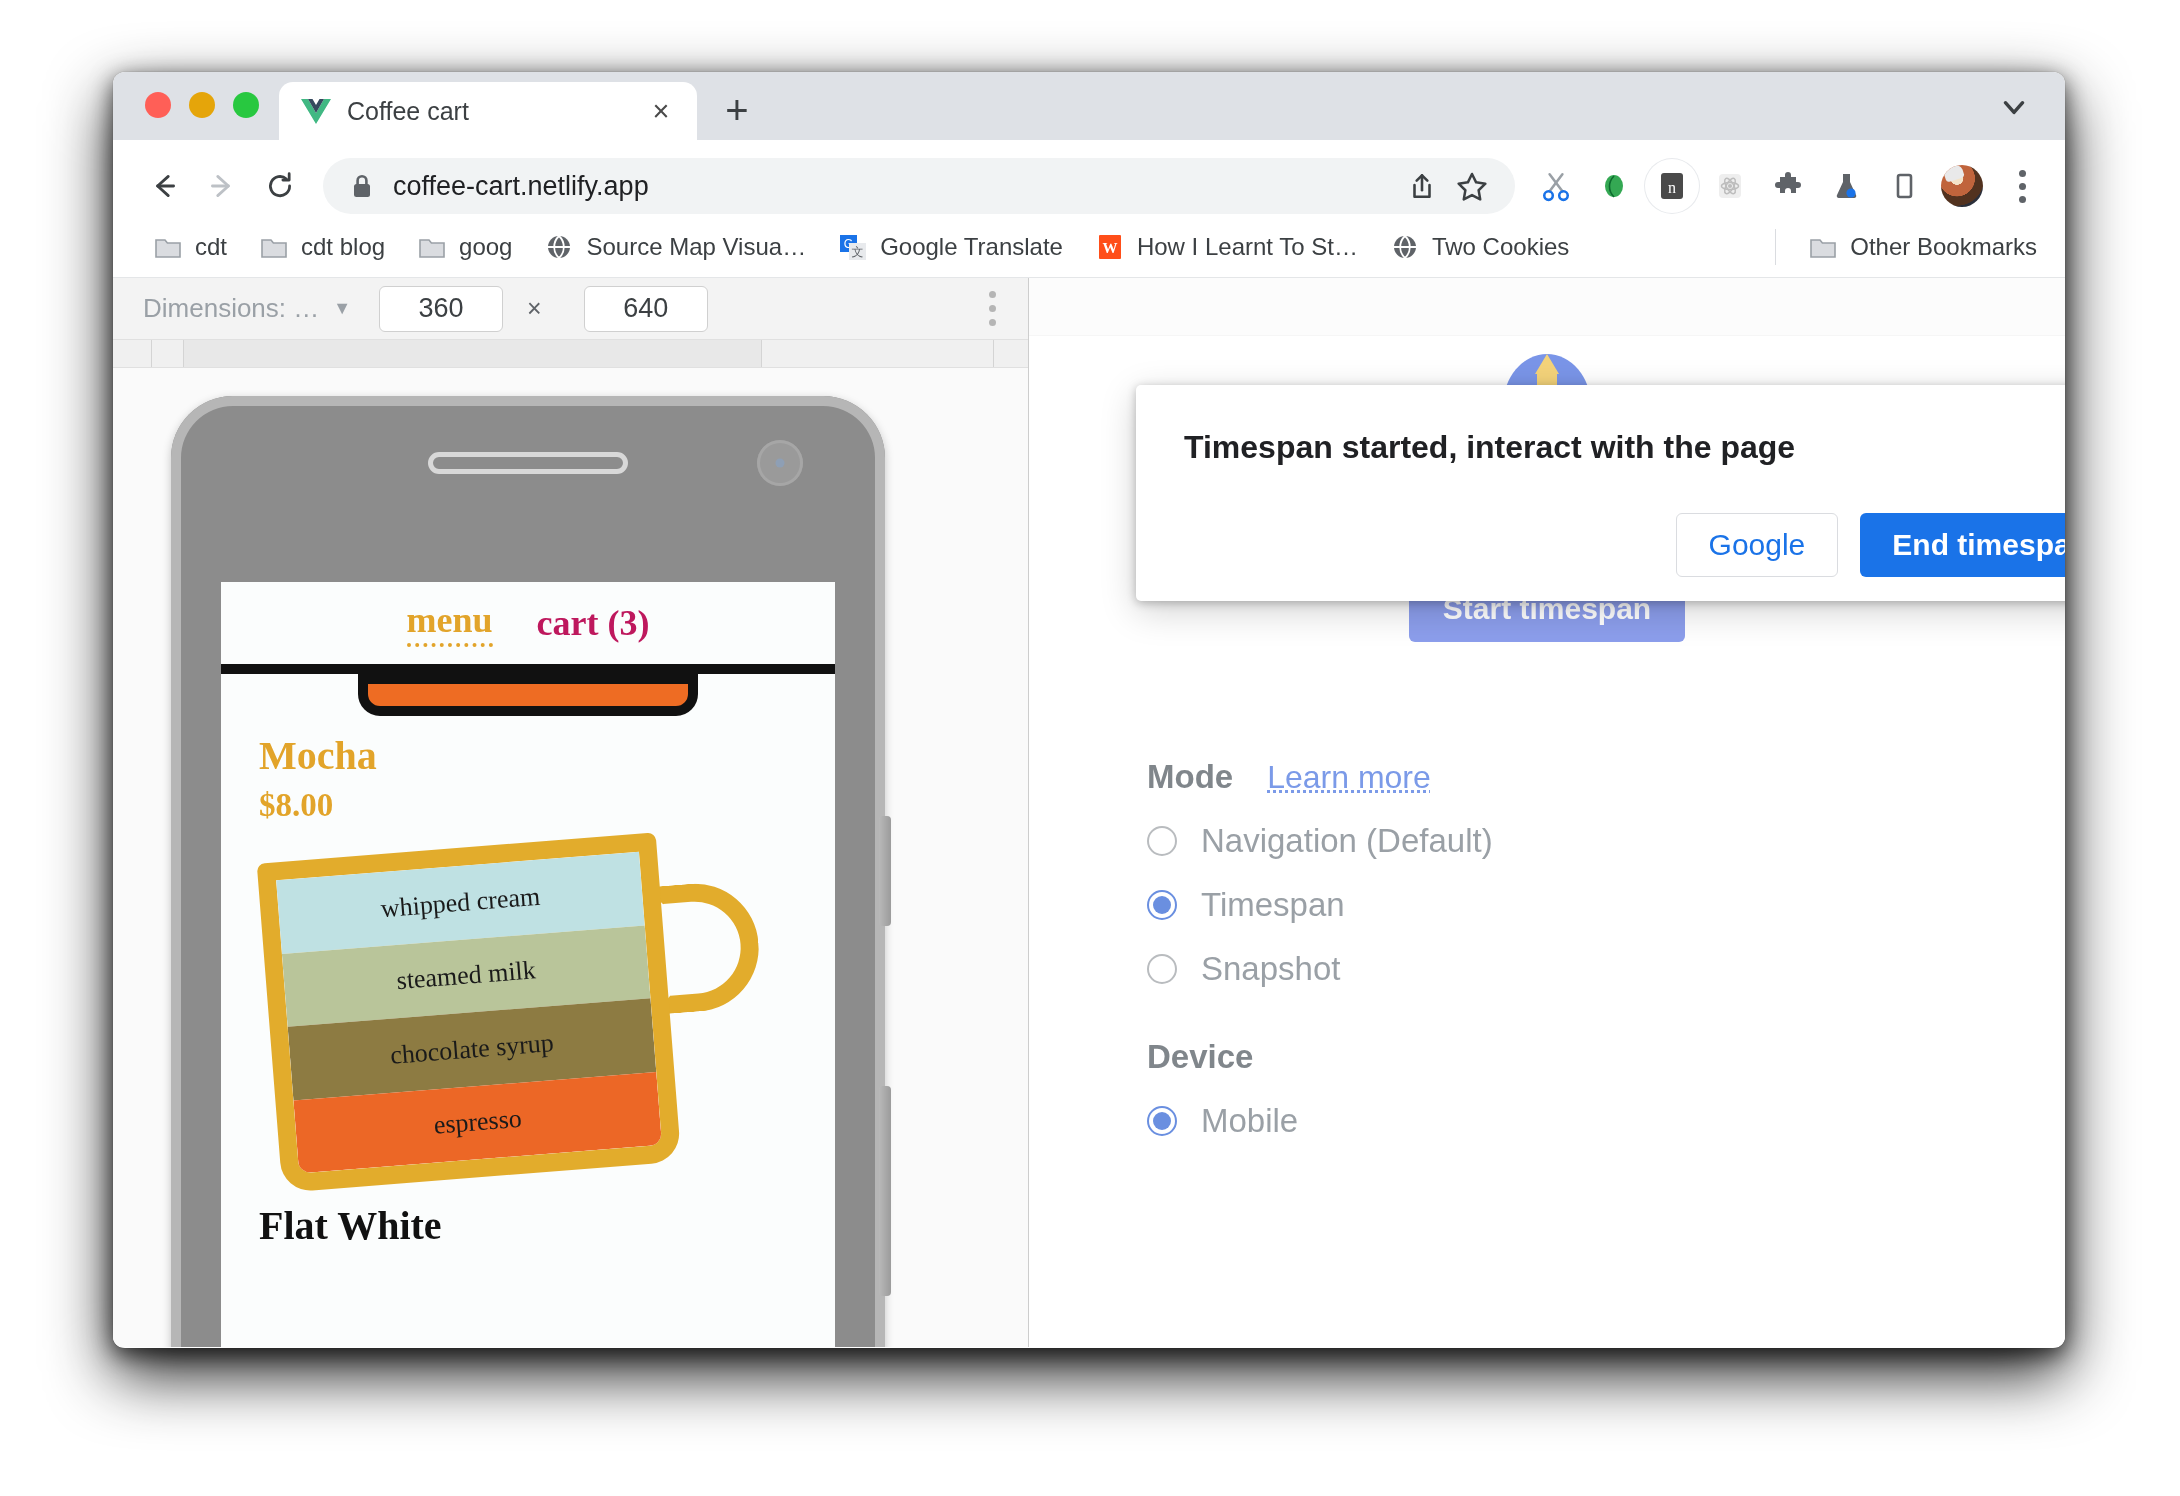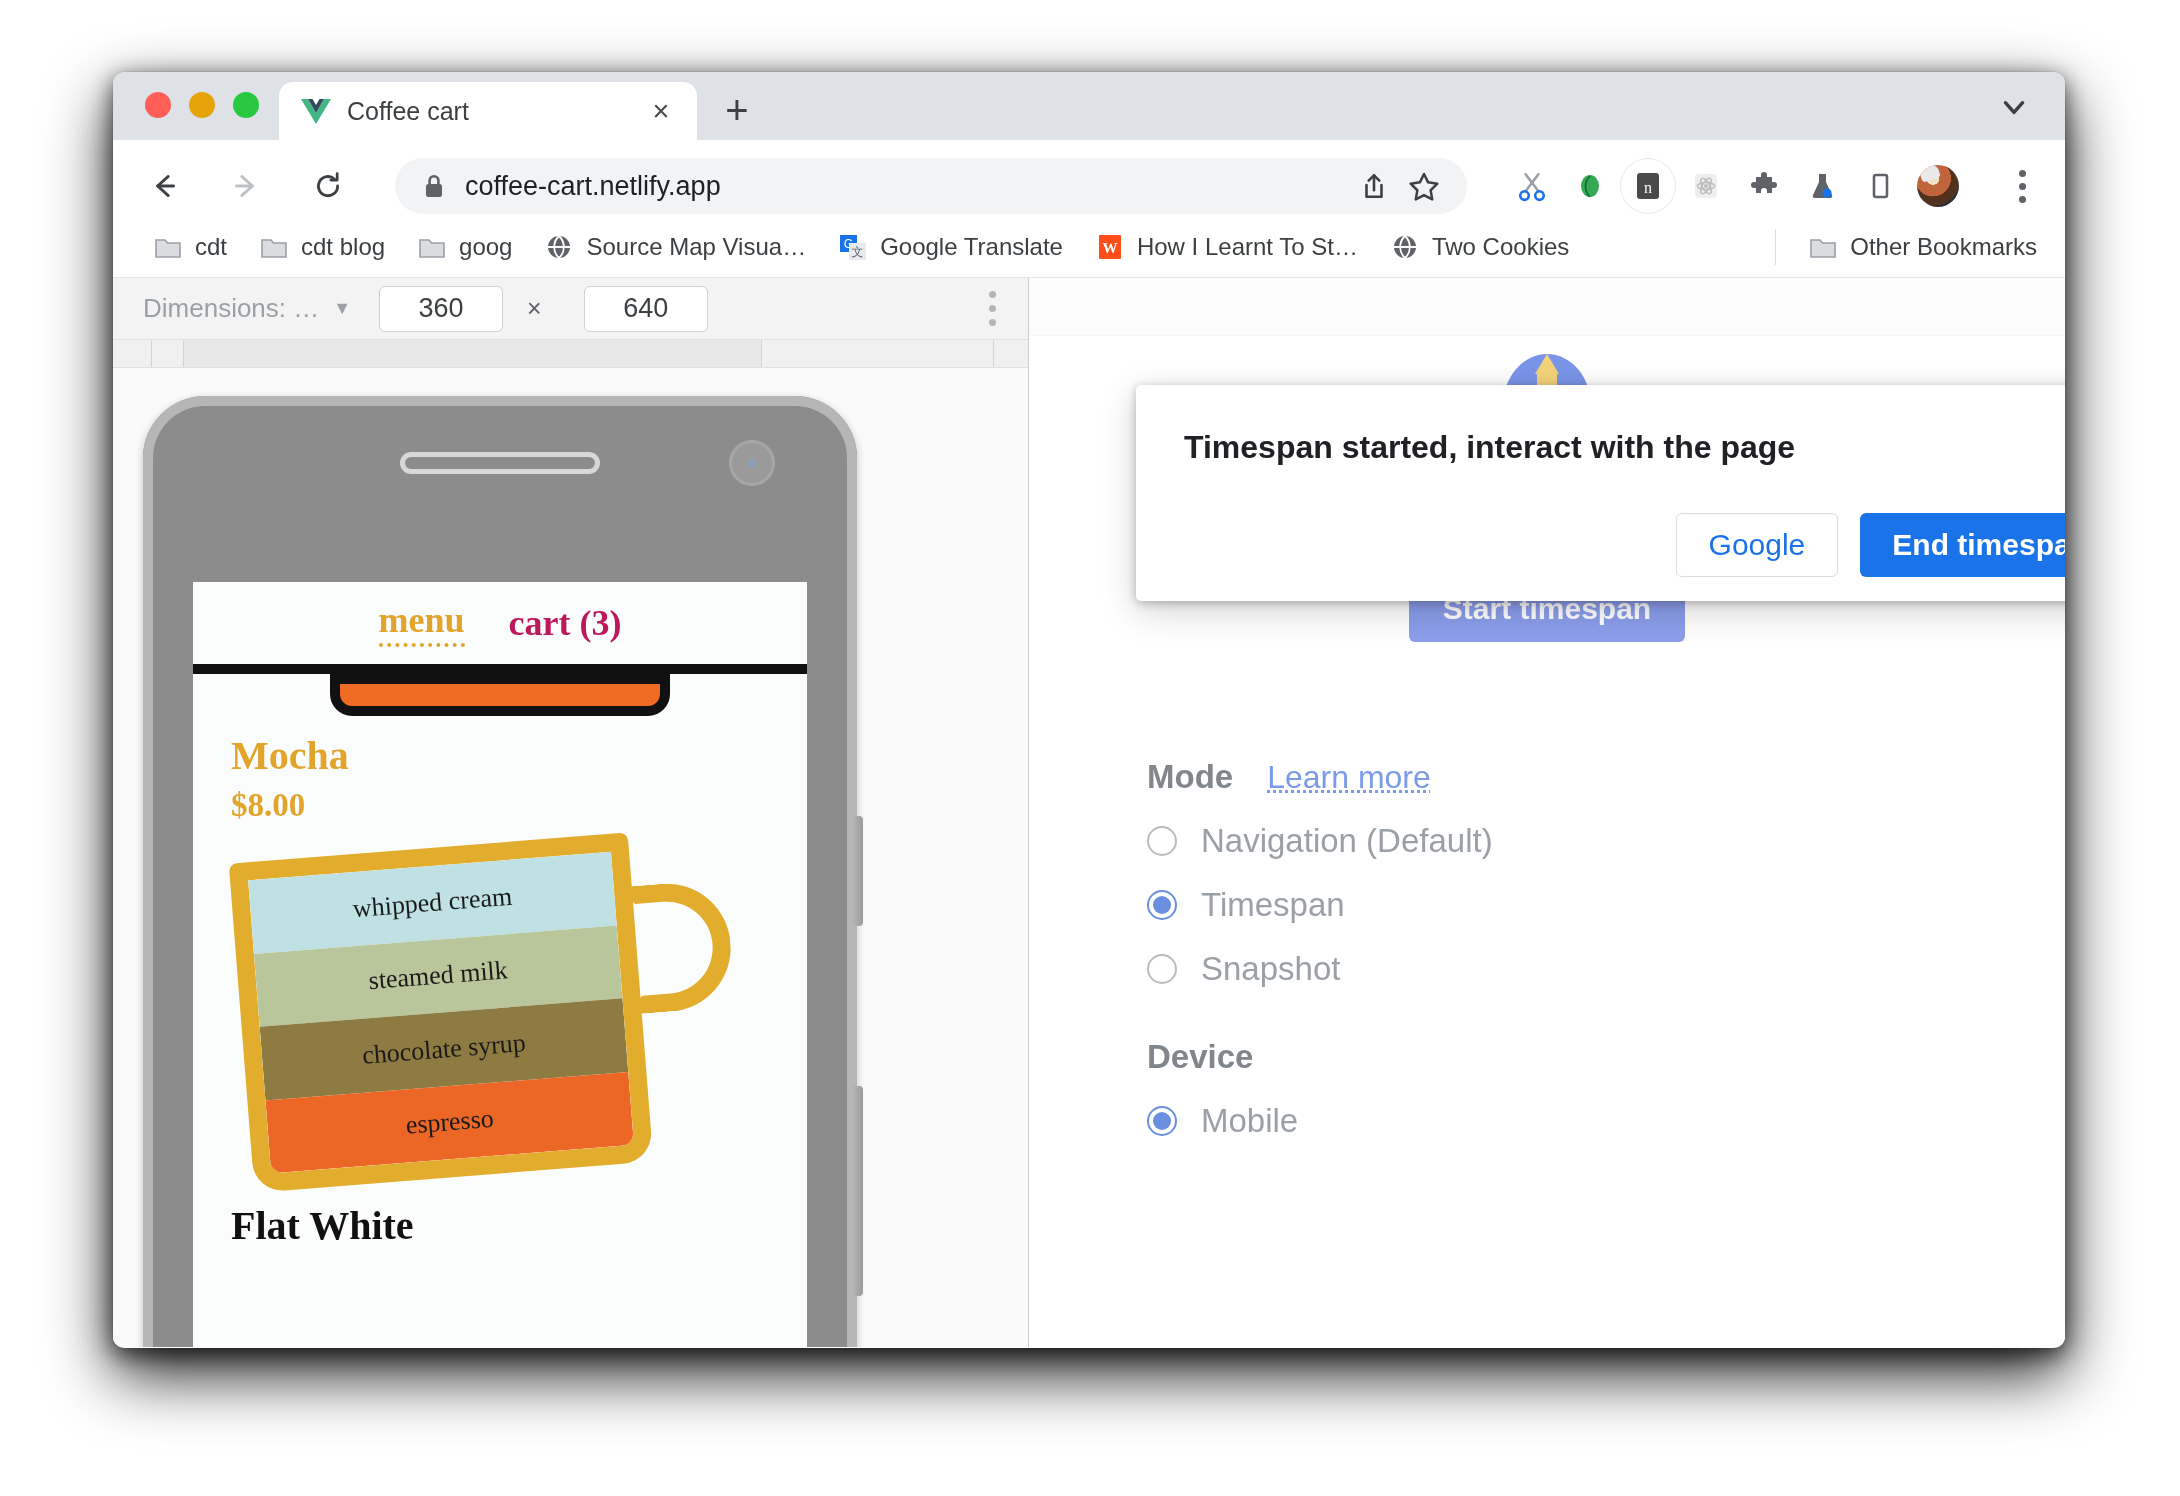--- a/index.html
+++ b/index.html
@@ -69,21 +69,21 @@
     width: 58px; height: 58px; margin-right: 22px; margin-bottom: 4px;
     display: flex; align-items: center; justify-content: center;
   }
 
   
   .omnirow {
     height: 76px;
     background: #ffffff;
     display: flex; align-items: center;
     padding: 16px 18px 0 22px;
-    gap: 24px;
+    gap: 0;
   }
   .navbtn {
     width: 58px; height: 58px; flex: 0 0 auto;
     display: flex; align-items: center; justify-content: center;
     border-radius: 50%;
   }
   .omnibox {
     flex: 1 1 auto;
     height: 56px;
     background: #f1f3f4;
@@ -203,21 +203,21 @@
   .stage {
     flex: 1 1 auto;
     background: #fafafa;
     position: relative;
     overflow: hidden;
   }
 
   
   .phone {
     position: absolute;
-    left: 30px; top: 28px;
+    left: 58px; top: 28px;
     width: 714px; height: 1000px;
     background: #8c8c8c;
     border-radius: 62px 62px 40px 40px;
     box-shadow: inset 0 0 0 10px #b6b6b6, 0 3px 10px rgba(0,0,0,0.22);
   }
   .phone-speaker {
     position: absolute; left: 50%; top: 56px; transform: translateX(-50%);
     width: 200px; height: 22px; border-radius: 12px;
     background: #8c8c8c; border: 5px solid #d8d8d8;
   }

